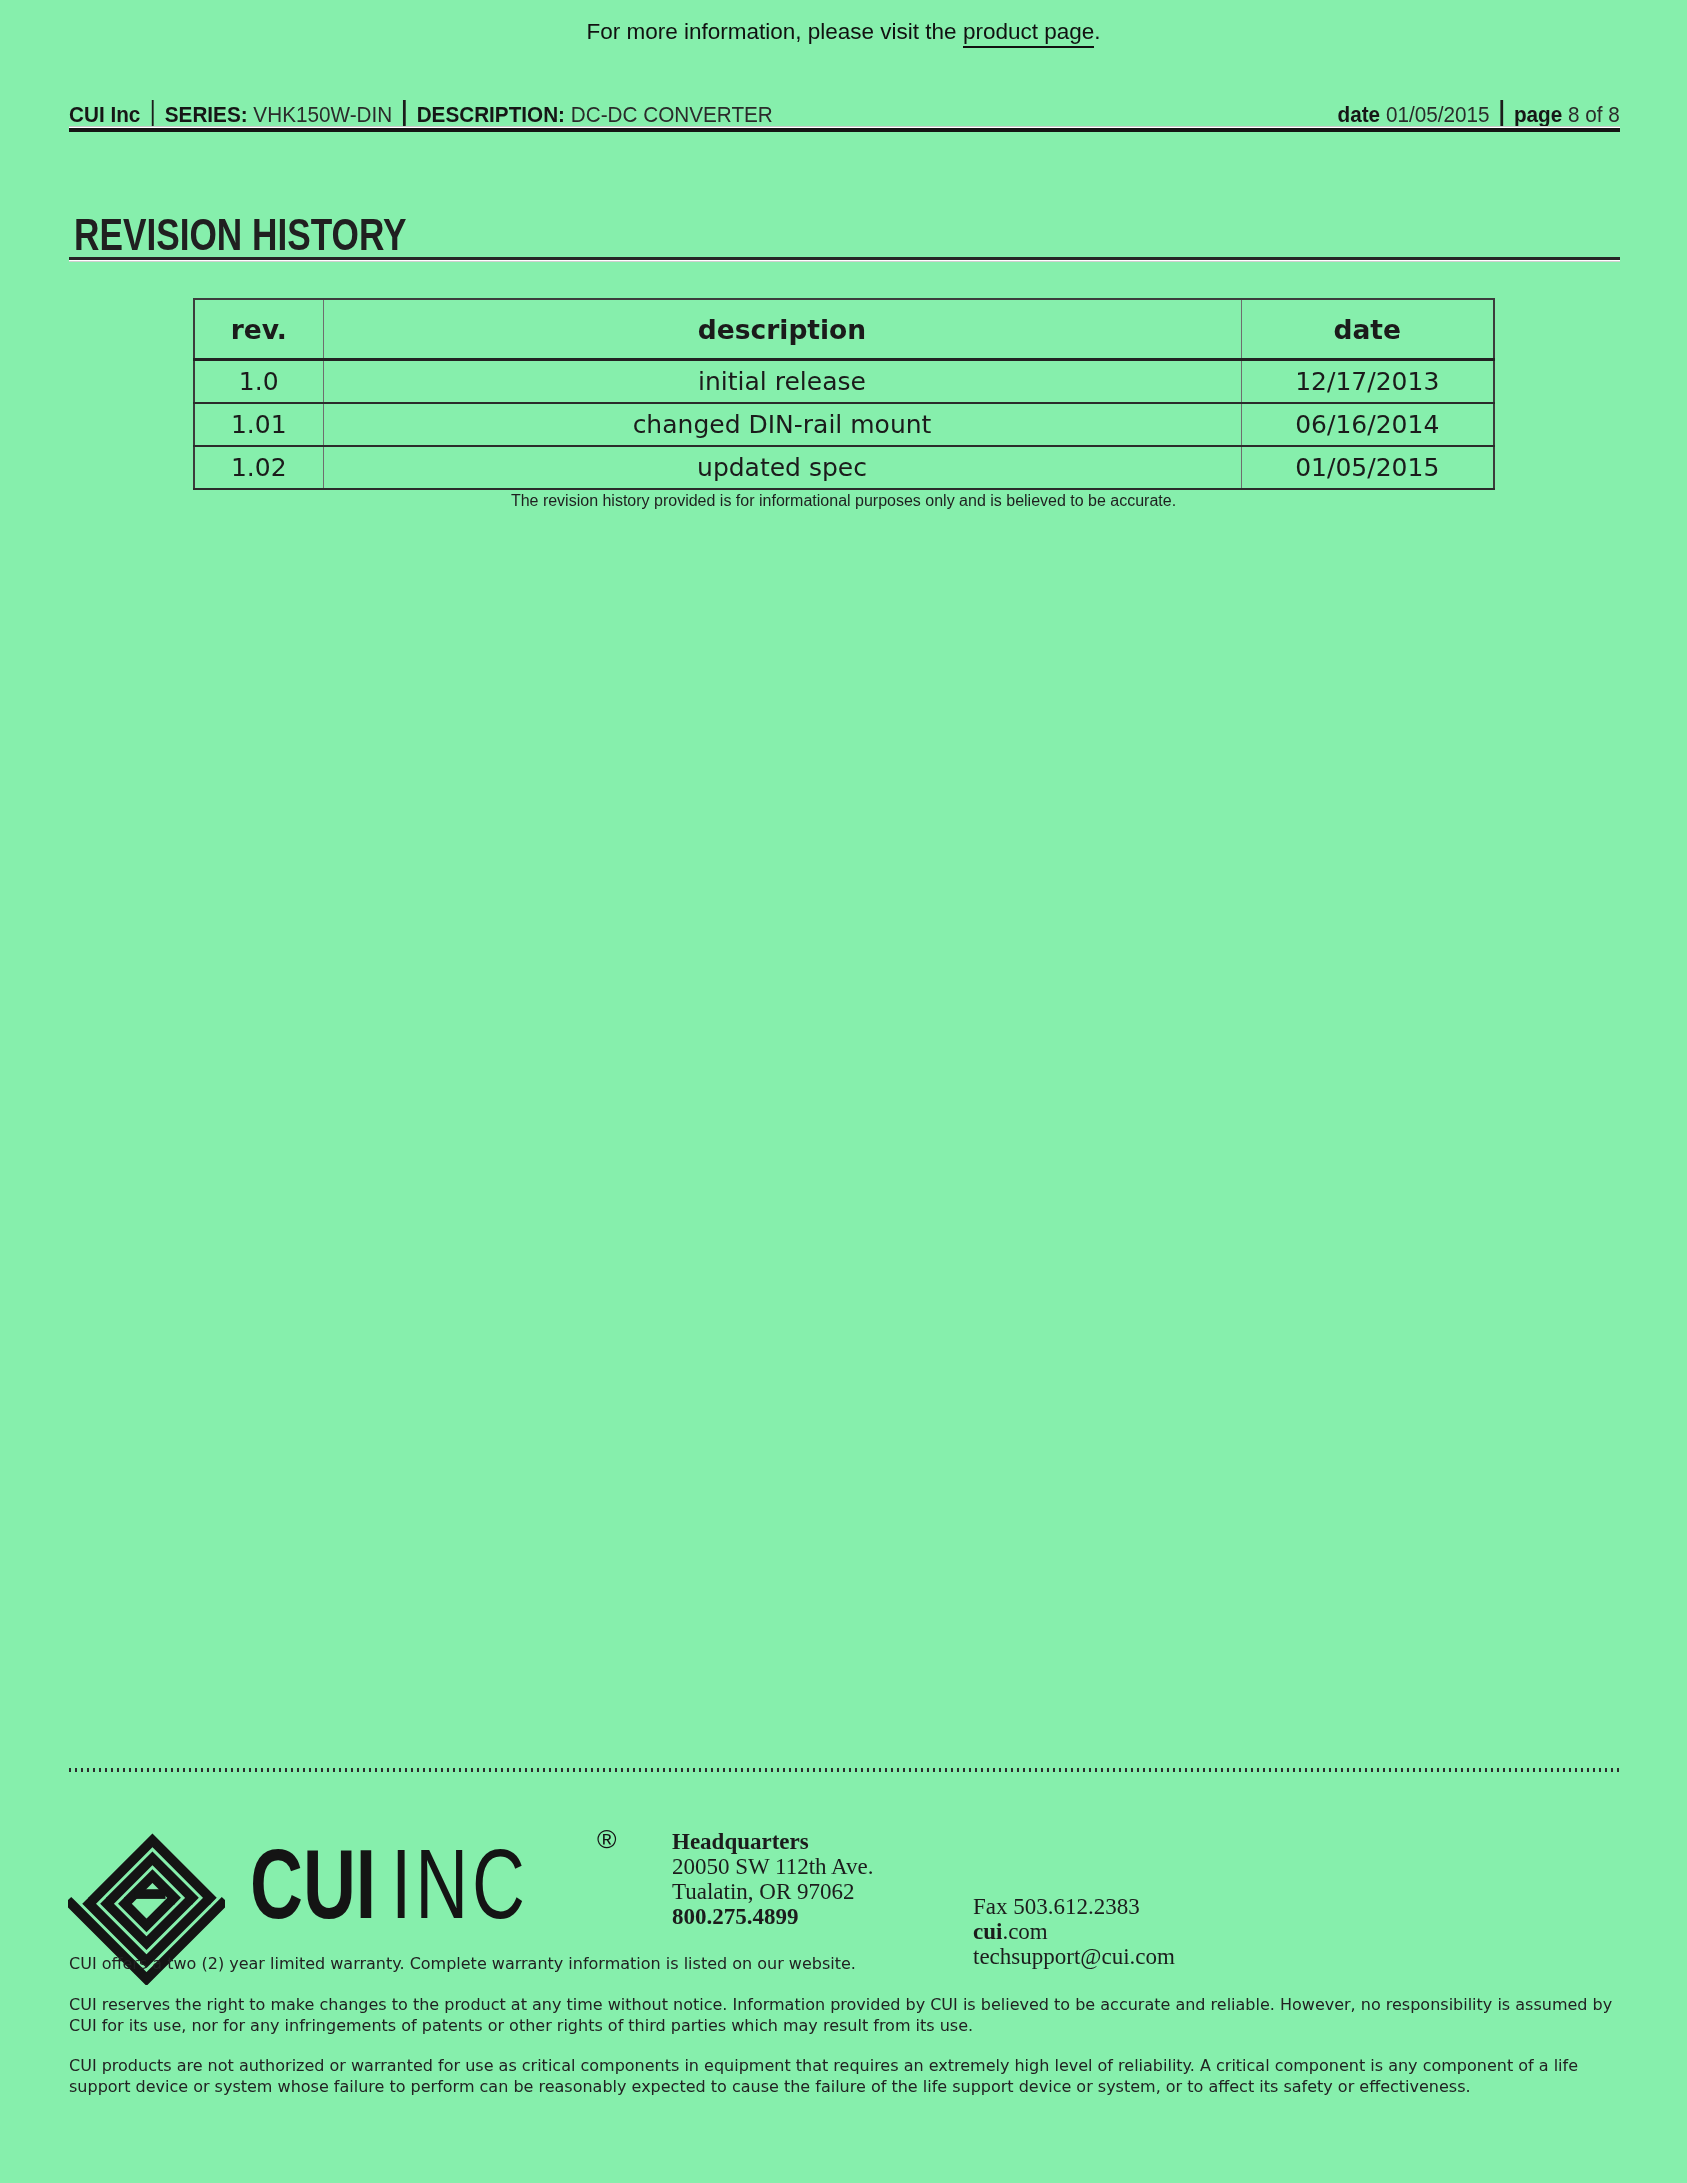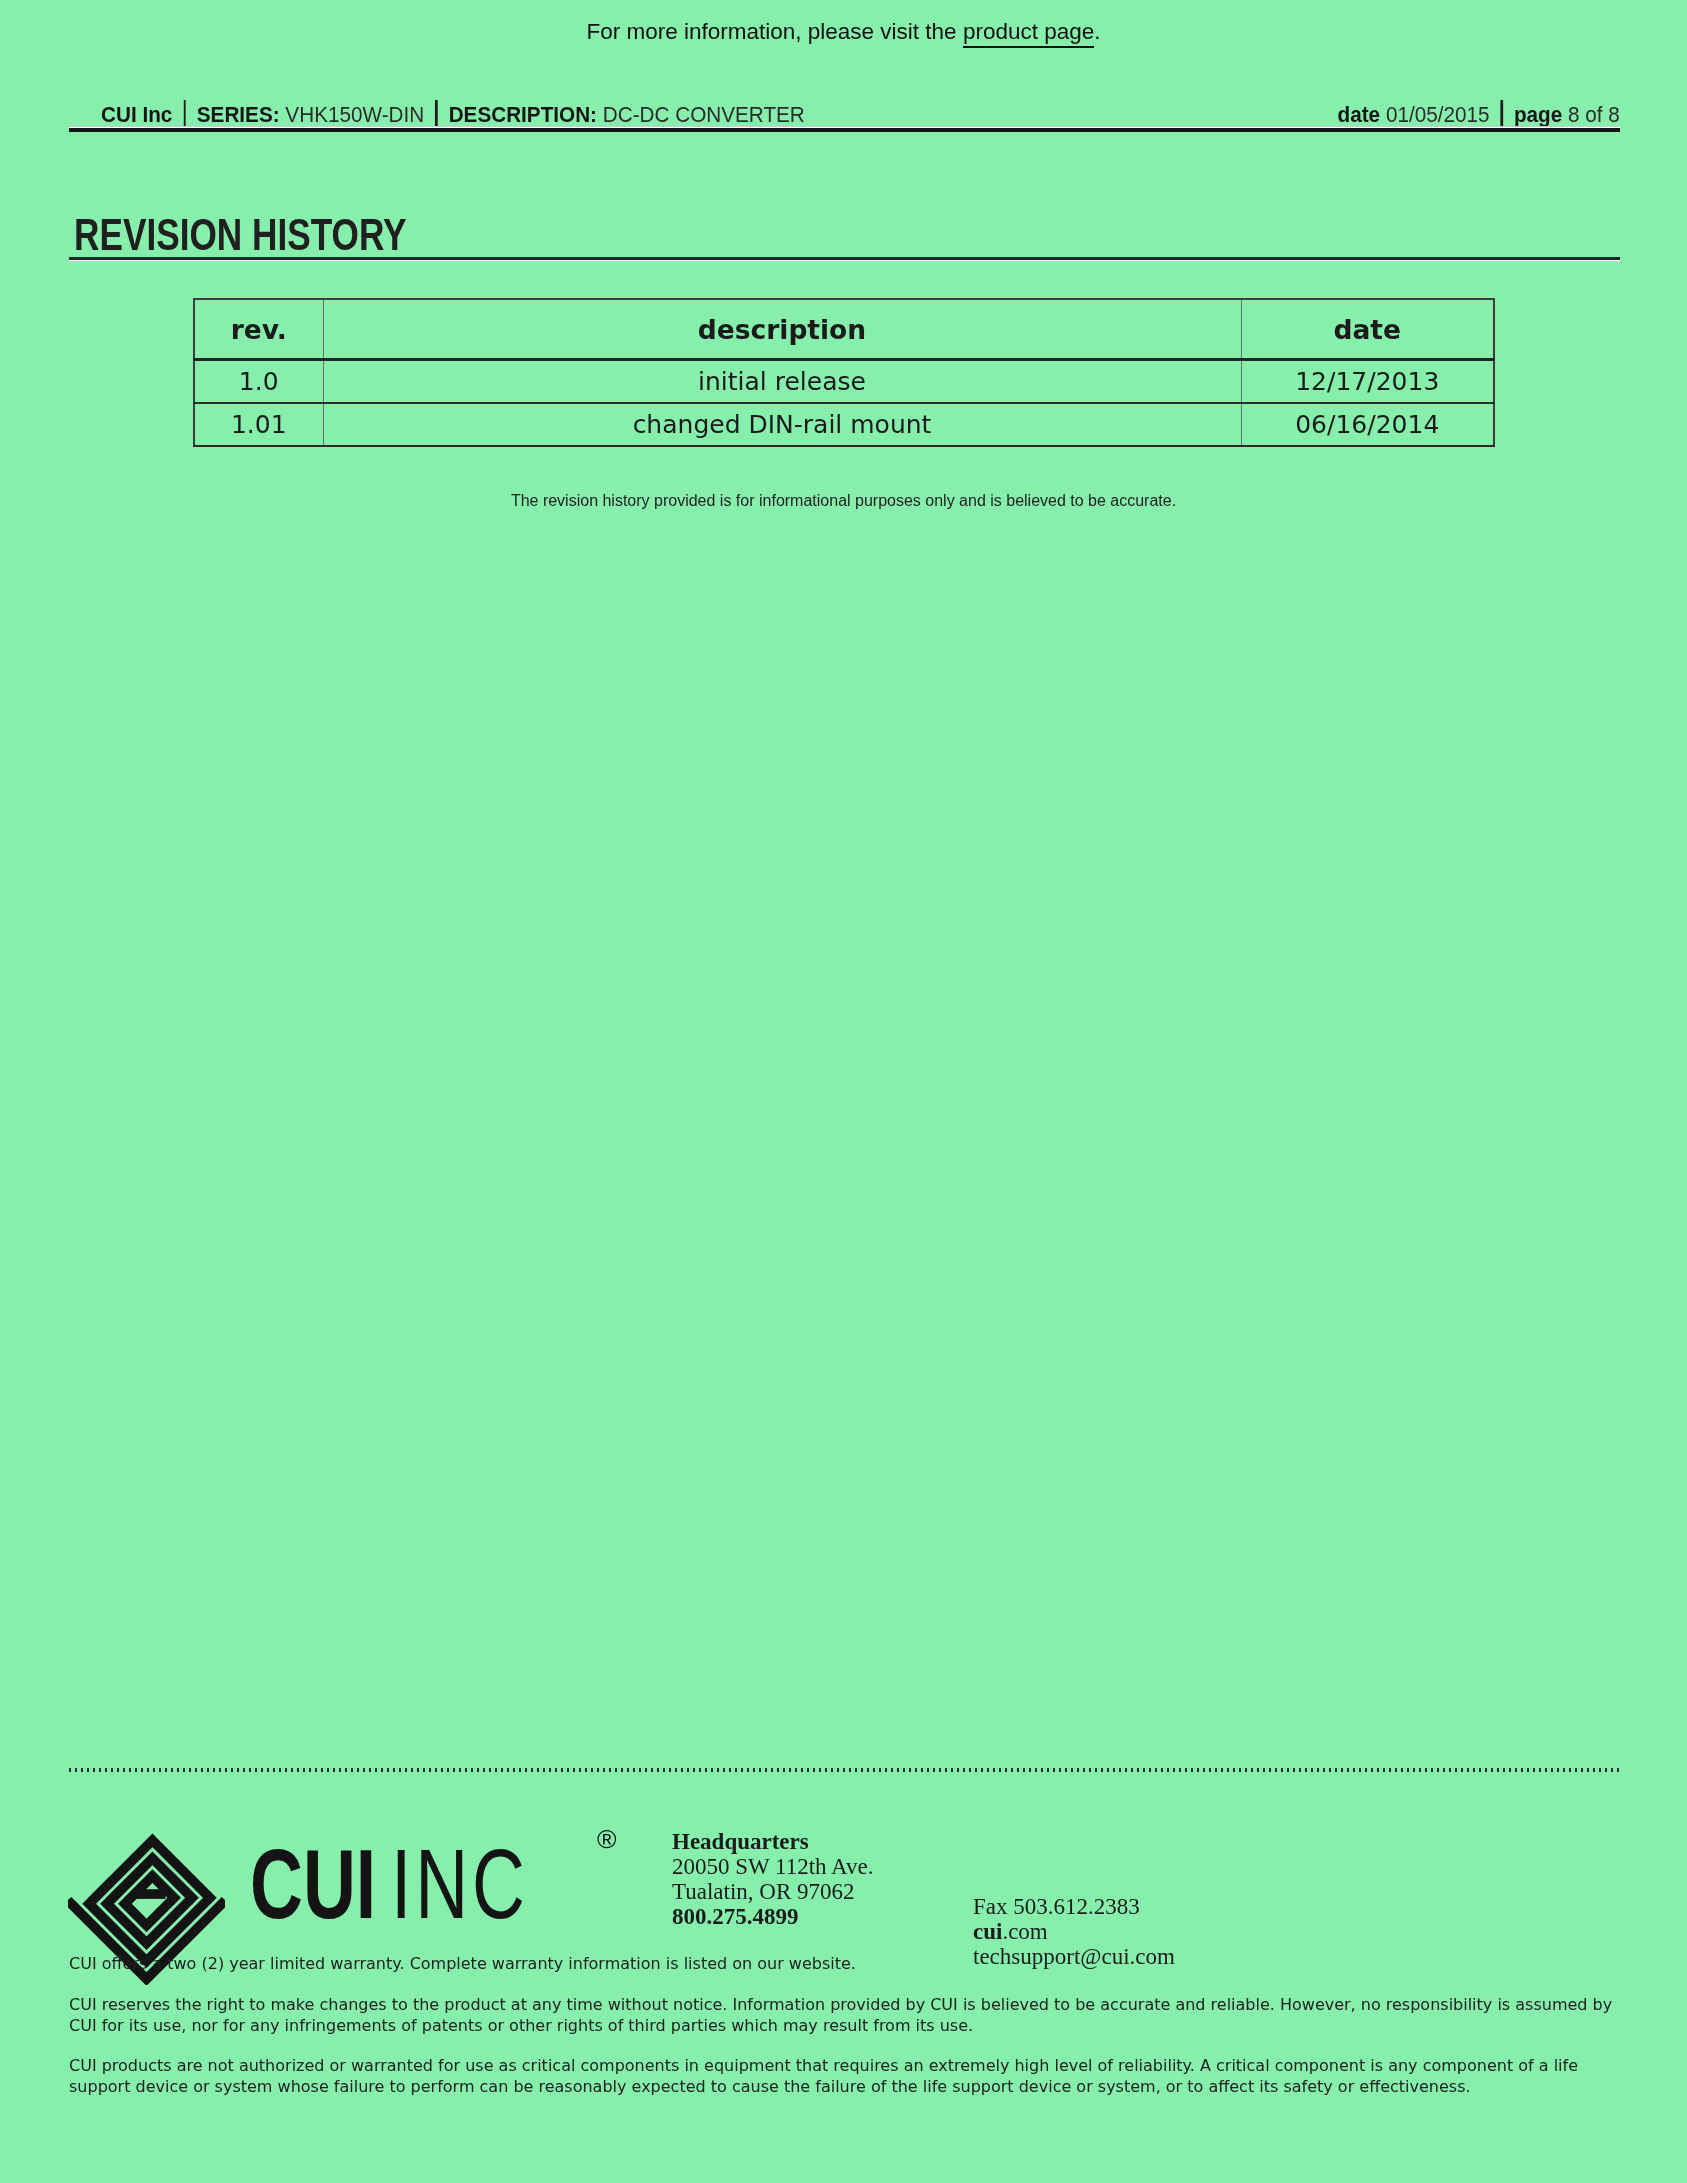--- a/index.html
+++ b/index.html
@@ -7,21 +7,21 @@
     position:relative;width:1687px;height:2183px;background:#86efac;
     font-family:"DejaVu Sans",sans-serif;color:#1a1a1a;overflow:hidden;
   }
   
   .top-note{
     position:absolute;left:0;top:18.5px;width:1687px;text-align:center;
     font-family:"Liberation Sans",sans-serif;font-size:22.5px;color:#111;
   }
   .top-note a{color:#111;text-decoration:none;border-bottom:2.6px solid #111;padding-bottom:2px;}
   
-  .meta-left{position:absolute;left:69px;top:98px;height:34px;white-space:nowrap;margin-left:32px;}
+  .meta-left{position:absolute;left:69px;top:98px;height:34px;white-space:nowrap;}
   .meta-right{position:absolute;right:67px;top:98px;height:34px;white-space:nowrap;text-align:left;}
   .condense{display:inline-block;transform:scaleX(0.92);transform-origin:left center;
     font-family:"Liberation Sans",sans-serif;font-size:22.5px;line-height:34px;color:#2b2b2b;}
   .meta-right .condense{transform-origin:right center;}
   .meta-b{font-weight:700;color:#161616;}
   .meta-sep{display:inline-block;width:2.6px;height:28px;background:#1c1c1c;margin:0 12px;vertical-align:-6px;}
   .rule-header{position:absolute;left:69px;right:67px;top:126px;height:6px;
     background:linear-gradient(to bottom,#c9c9c9 0 1.3px,#ffffff 1.3px 2px,#141414 2px 6px);}
   
   .section-title{
@@ -115,20 +115,25 @@
       <tr>
         <td>1.0</td>
         <td>initial release</td>
         <td>12/17/2013</td>
       </tr>
       <tr>
         <td>1.01</td>
         <td>changed DIN-rail mount</td>
         <td>06/16/2014</td>
       </tr>
+      <tr>
+        <td>1.02</td>
+        <td>updated spec</td>
+        <td>01/05/2015</td>
+      </tr>
     </tbody>
   </table>
   <div class="table-note">The revision history provided is for informational purposes only and is believed to be accurate.</div>
 
   <div class="dotted-rule"></div>
 
   <svg class="logo-icon" width="157" height="164" viewBox="0 0 210 220" fill="none">
     <g stroke="#141414" stroke-width="13" stroke-linecap="square" fill="none">
       <path d="M 4,111 L 105,212 L 206,111"></path>
       <path d="M 28,111 L 105,188 L 182,111"></path>

